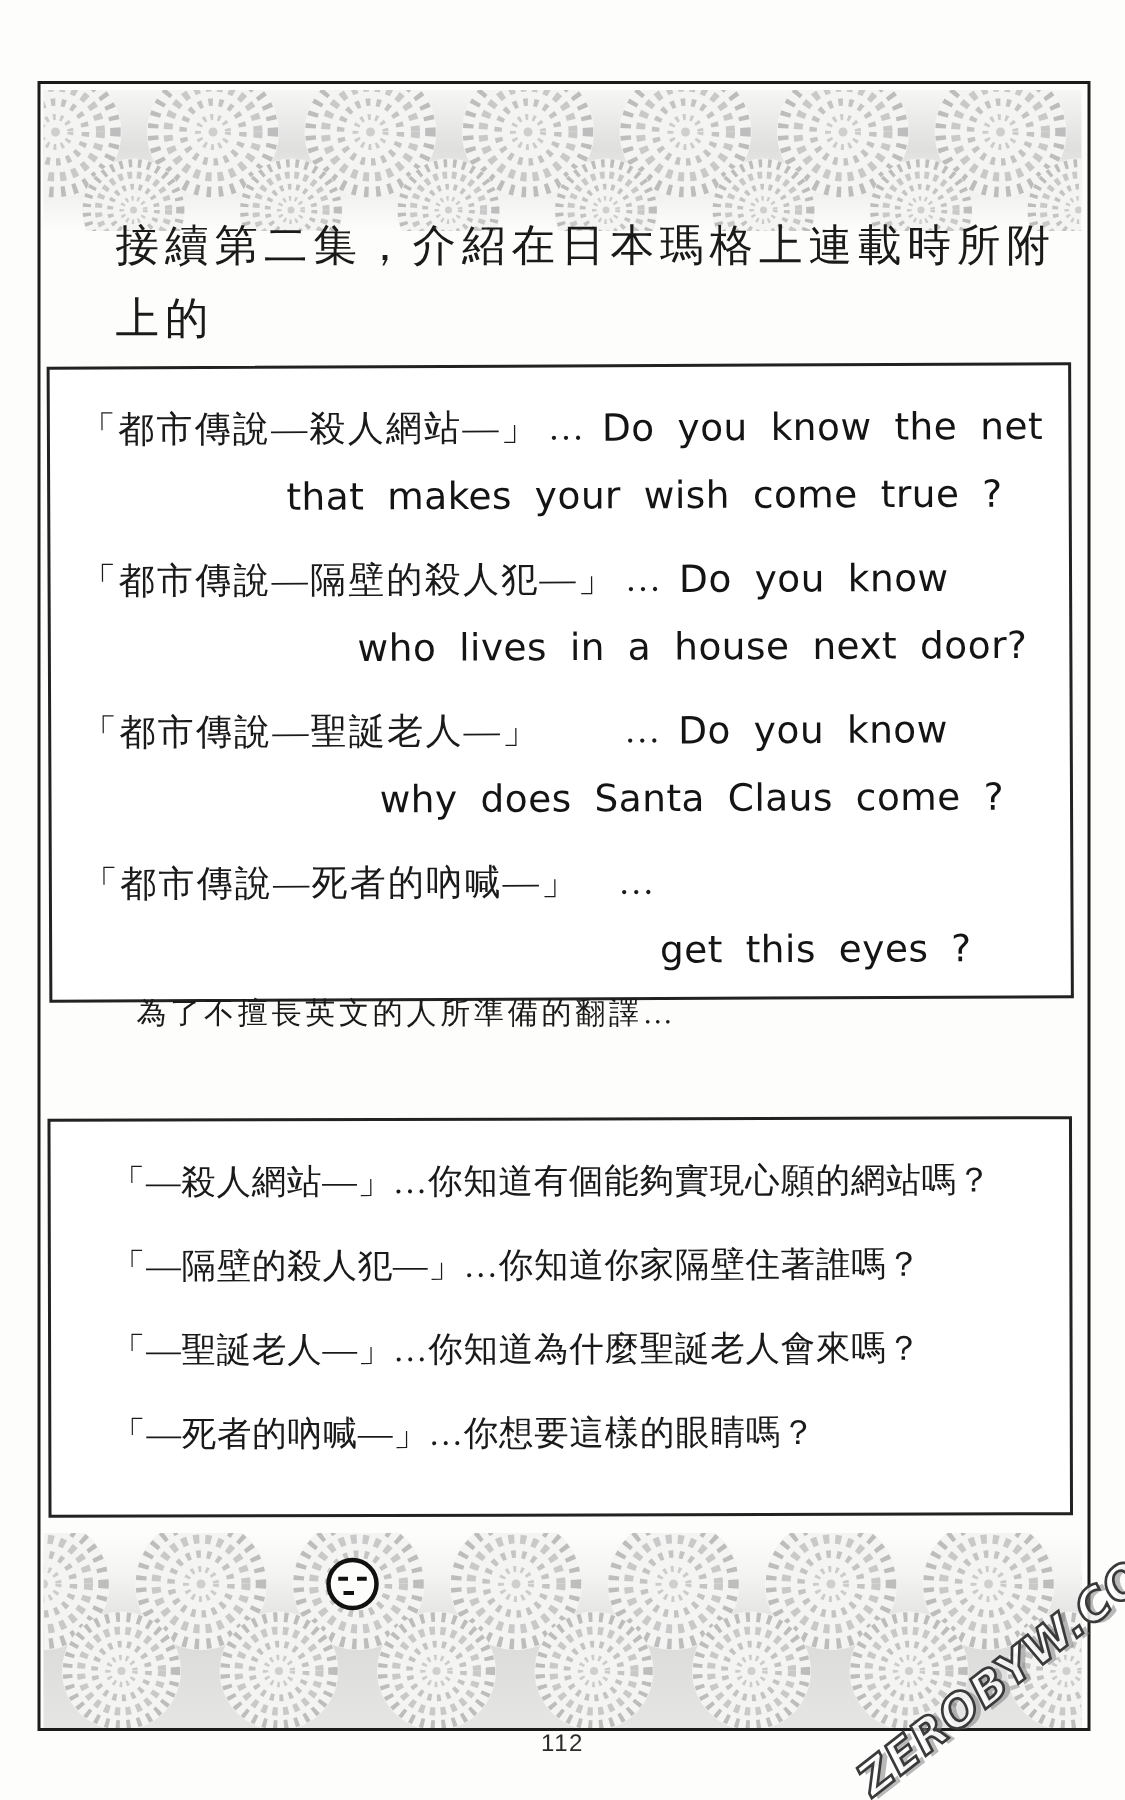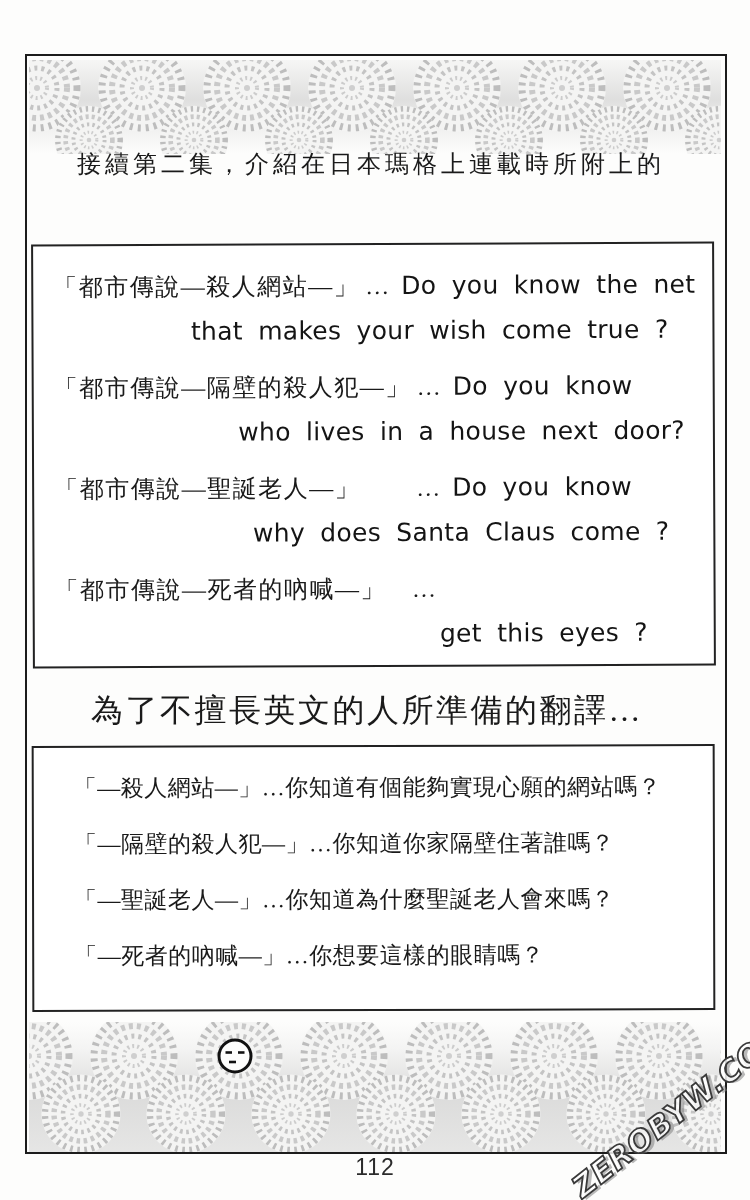--- a/index.html
+++ b/index.html
@@ -13,46 +13,46 @@
     border:2.5px solid #1c1c1c;background:#fdfdfc;
   }
   
   .lace-band{position:absolute;left:2px;width:692px;overflow:hidden;}
   .lace-top{top:4px;height:94px;
     background:linear-gradient(180deg,rgba(185,185,185,.10) 0%,rgba(165,165,165,.34) 42%,rgba(195,195,195,.22) 72%,rgba(255,255,255,0) 100%);}
   .lace-bottom{bottom:0px;height:130px;
     background:linear-gradient(0deg,rgba(175,175,175,.30) 0%,rgba(165,165,165,.38) 45%,rgba(205,205,205,.18) 80%,rgba(255,255,255,0) 100%);}
   .lace-band svg{position:absolute;left:0;top:0;}
   
-  .intro{position:absolute;left:50px;top:84px;font-size:24px;letter-spacing:4px;line-height:49px;}
+  .intro{position:absolute;left:50px;top:84px;font-size:29px;letter-spacing:4px;line-height:49px;}
   
   .inner-box{position:absolute;left:5px;width:683px;border:2px solid #222;background:#fff;box-sizing:border-box;}
   .box1{top:187px;height:424px;padding:20px 16px 0 20px;transform:rotate(-0.25deg);}
   .box2{top:689px;height:266px;padding:26px 0 0 40px;transform:rotate(-0.15deg);}
   
   .entry{margin-bottom:15px;}
   .e-line1{display:flex;align-items:center;line-height:42px;white-space:nowrap;}
   .e-cn{font-size:24px;letter-spacing:1.5px;}
   .e-dots{font-size:24px;margin:0 10px 0 6px;letter-spacing:2px;}
   .entry.gap-lg .e-dots{margin-left:56px;}
   .entry.gap-md .e-dots{margin-left:26px;}
   .hand{font-family:"DejaVu Sans",sans-serif;font-size:25px;word-spacing:7px;letter-spacing:.3px;color:#141414;}
   .e-line2{text-align:right;padding-right:28px;margin-top:4px;line-height:40px;white-space:nowrap;}
   .entry.pad-sm .e-line2{padding-right:12px;}
   .entry.pad-lg .e-line2{padding-right:50px;}
   
-  .t-intro{position:absolute;left:64px;top:633px;font-size:32px;letter-spacing:2.5px;}
+  .t-intro{position:absolute;left:64px;top:606px;font-size:20px;letter-spacing:2.5px;}
   .t-row{font-size:23px;letter-spacing:.5px;line-height:30px;margin-bottom:26px;white-space:nowrap;}
   
   .footer{position:absolute;left:178px;top:980px;display:flex;align-items:center;z-index:5;}
   .footer-note{font-size:25px;font-weight:bold;letter-spacing:1px;}
   .smiley{margin-left:10px;flex:0 0 auto;}
   
   .page-number{position:absolute;left:0;top:1154px;width:750px;text-align:center;
-    font-family:"Liberation Sans","DejaVu Sans",sans-serif;font-size:23px;color:#2b2b2b;letter-spacing:1px;}
+    font-family:"Liberation Sans","DejaVu Sans",sans-serif;font-size:16px;color:#2b2b2b;letter-spacing:1px;}
   .watermark{
     position:absolute;left:548px;top:1092px;z-index:6;
     font-family:"DejaVu Sans",sans-serif;font-style:italic;font-weight:bold;font-size:30px;letter-spacing:1px;
     color:rgba(255,255,255,.82);
     -webkit-text-stroke:1.8px #3a3a3a;
     text-shadow:3px 3px 0 rgba(130,130,130,.55);
     transform:rotate(-38deg);transform-origin:center;white-space:nowrap;
   }
 </style>
 </head>

